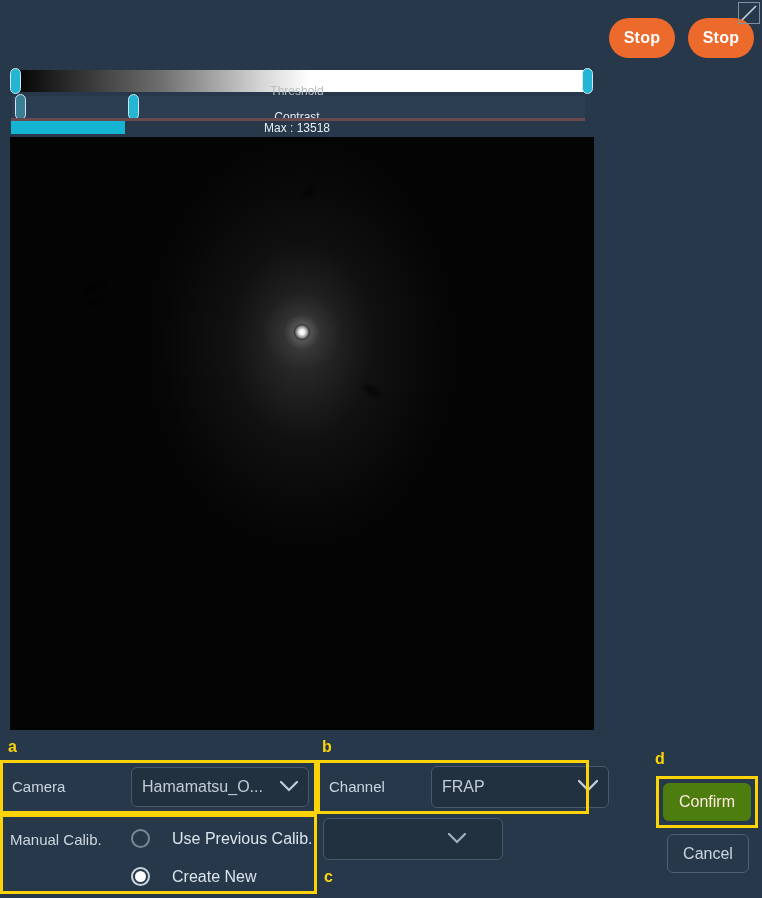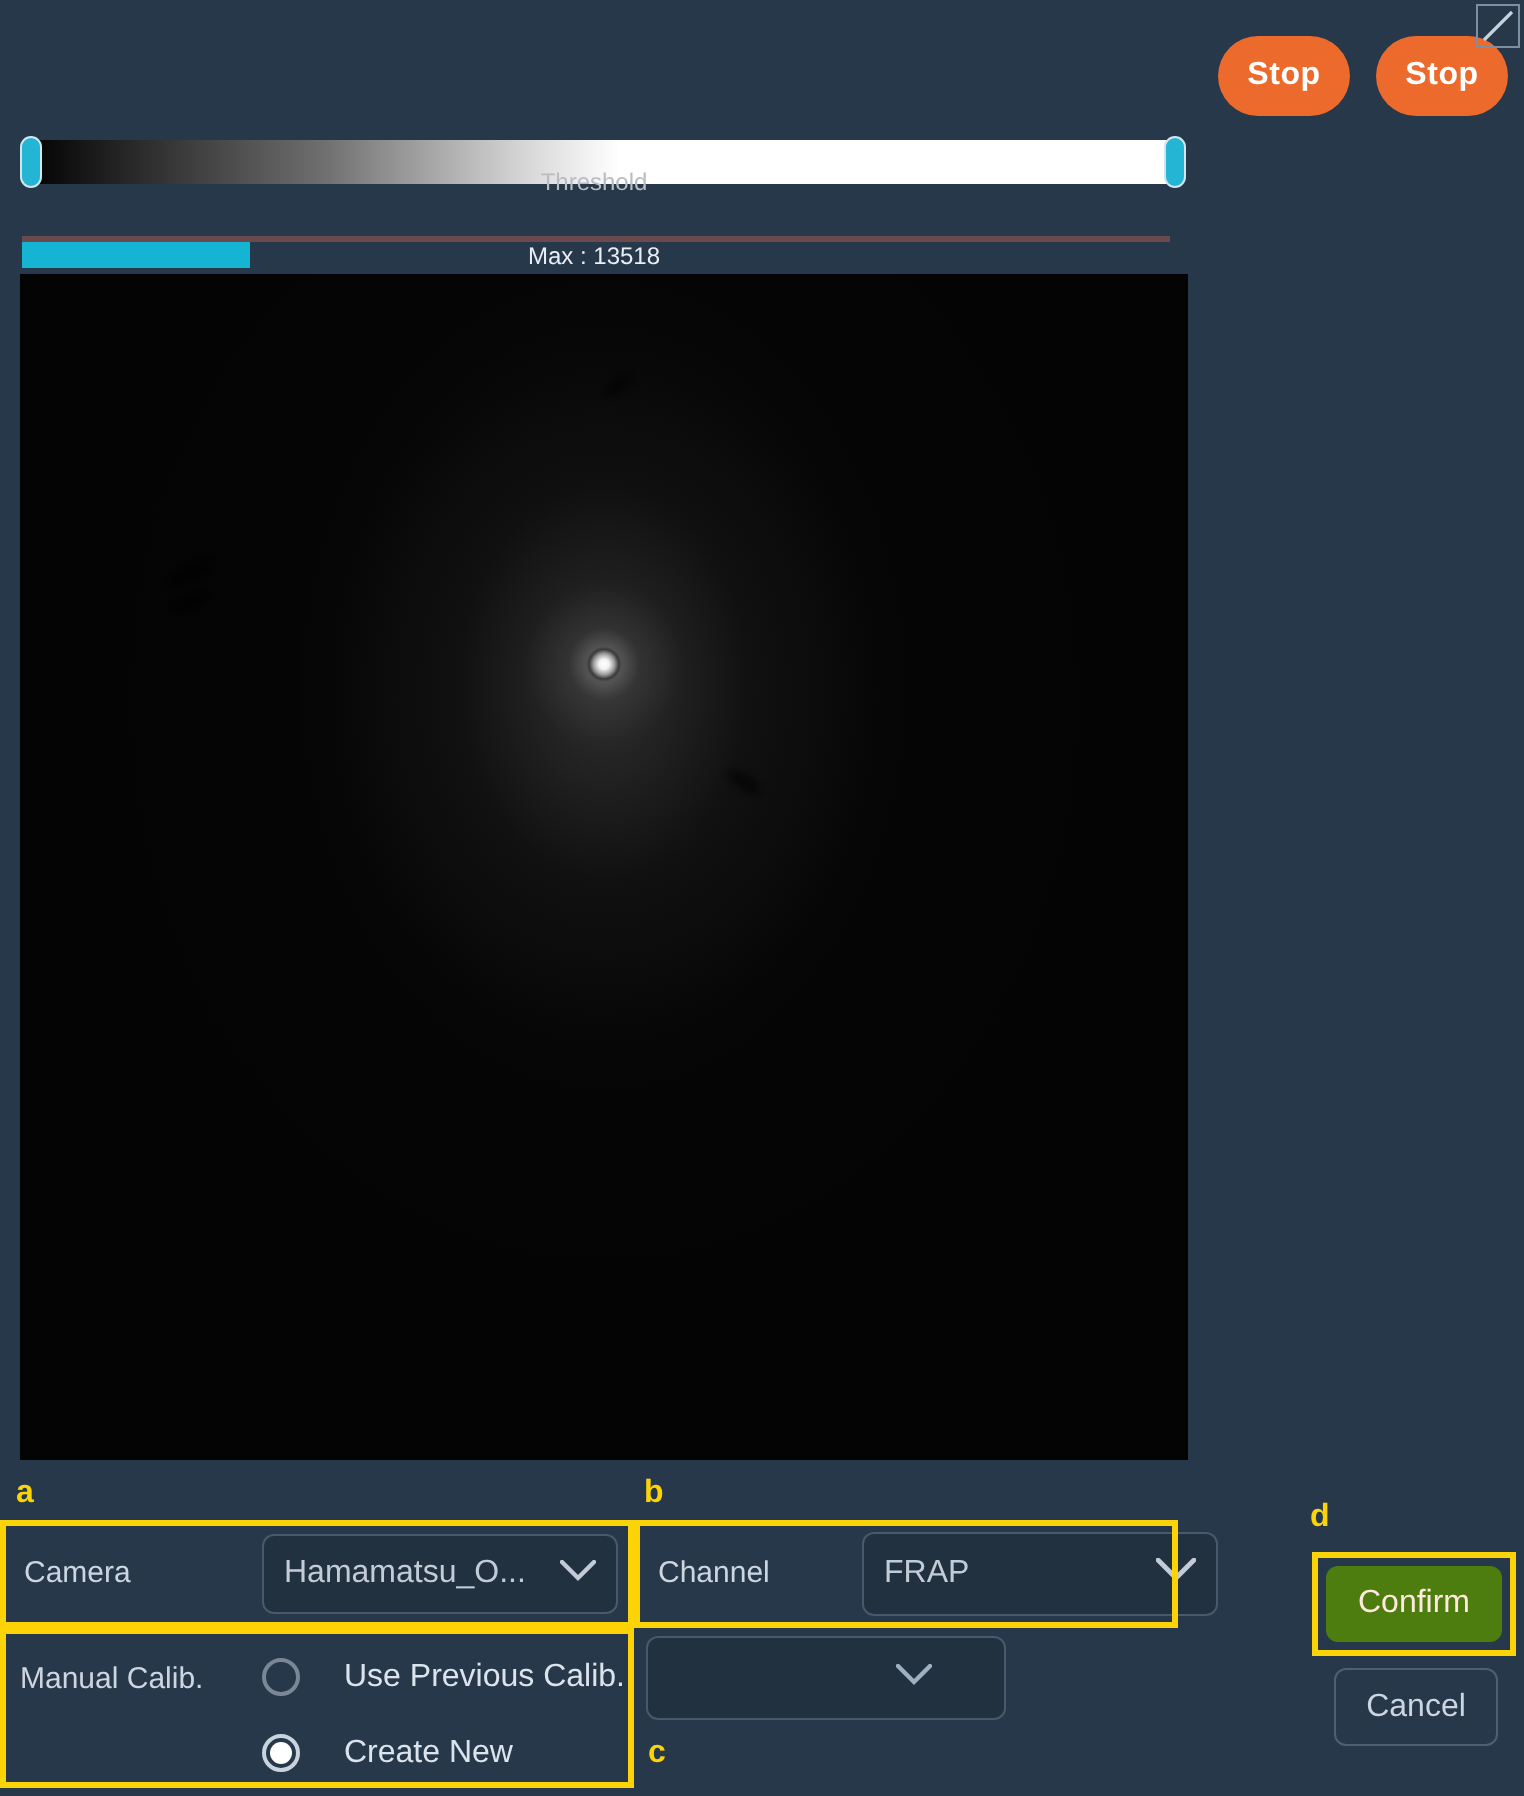--- a/index.html
+++ b/index.html
@@ -309,20 +309,26 @@
 
 <div id="slider-stack">
 
   <div class="slider-row">
     <div id="threshold-track"></div>
     <div id="threshold-label" class="slider-label">Threshold</div>
     <div id="threshold-handle-low" class="handle"></div>
     <div id="threshold-handle-high" class="handle"></div>
   </div>
 
+  <div class="slider-row">
+    <div id="contrast-track"></div>
+    <div id="contrast-label" class="slider-label">Contrast</div>
+    <div id="contrast-handle-low" class="handle"></div>
+    <div id="contrast-handle-high" class="handle"></div>
+  </div>
 </div>
 
 <div id="max-row">
   <div id="max-bar-bg"></div>
   <div id="max-bar-fill"></div>
   <div id="max-label">Max : 13518</div>
 </div>
 
 <div id="image-canvas">
   <div class="smudge" style="left:72px; top:145px; width:26px; height:9px; transform:rotate(-28deg);"></div>

